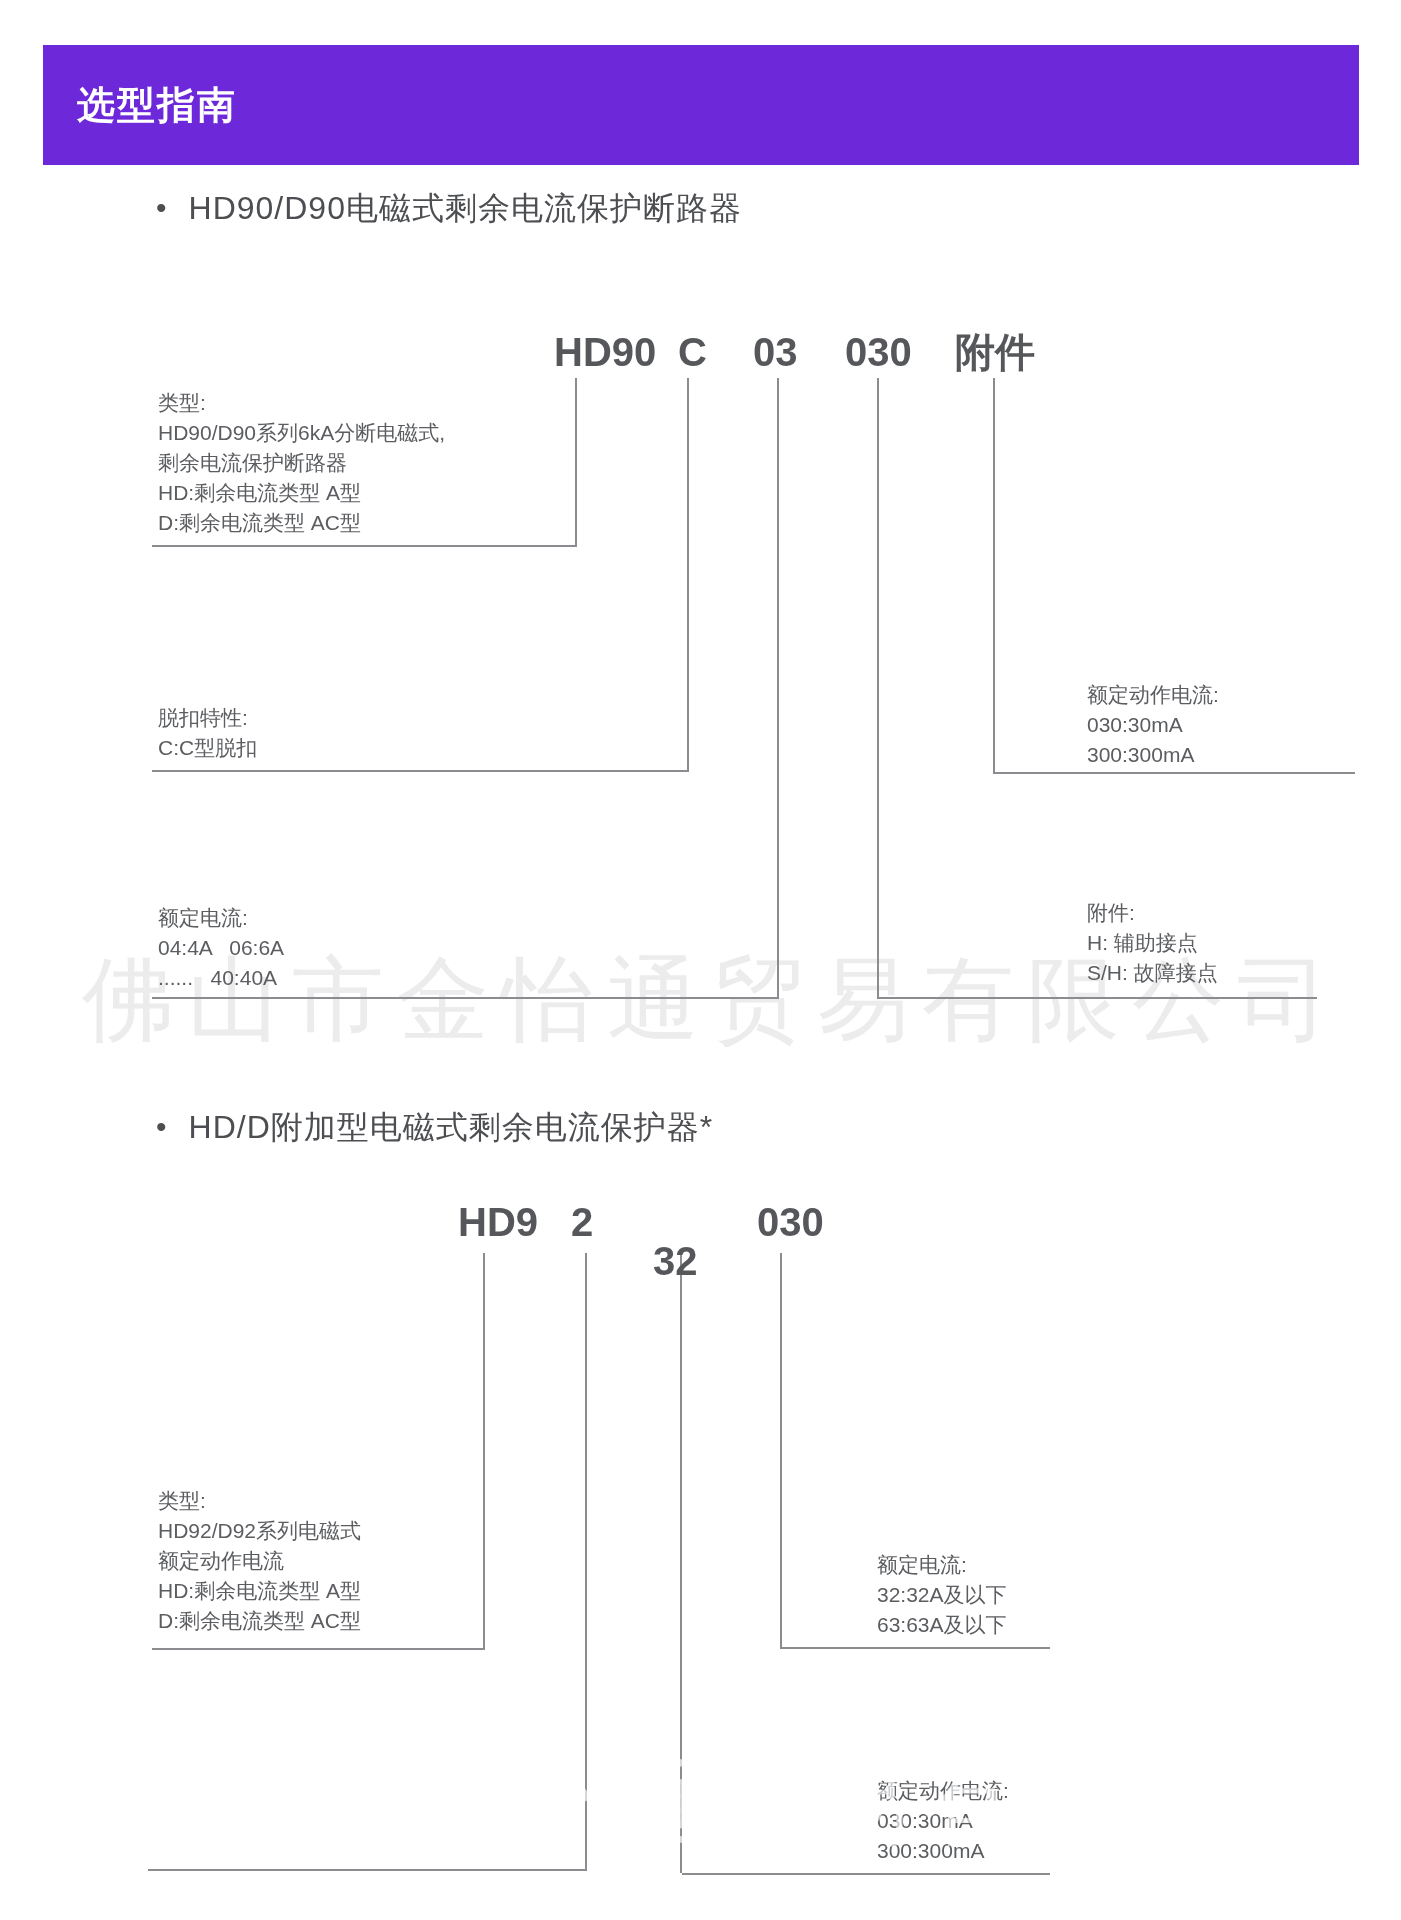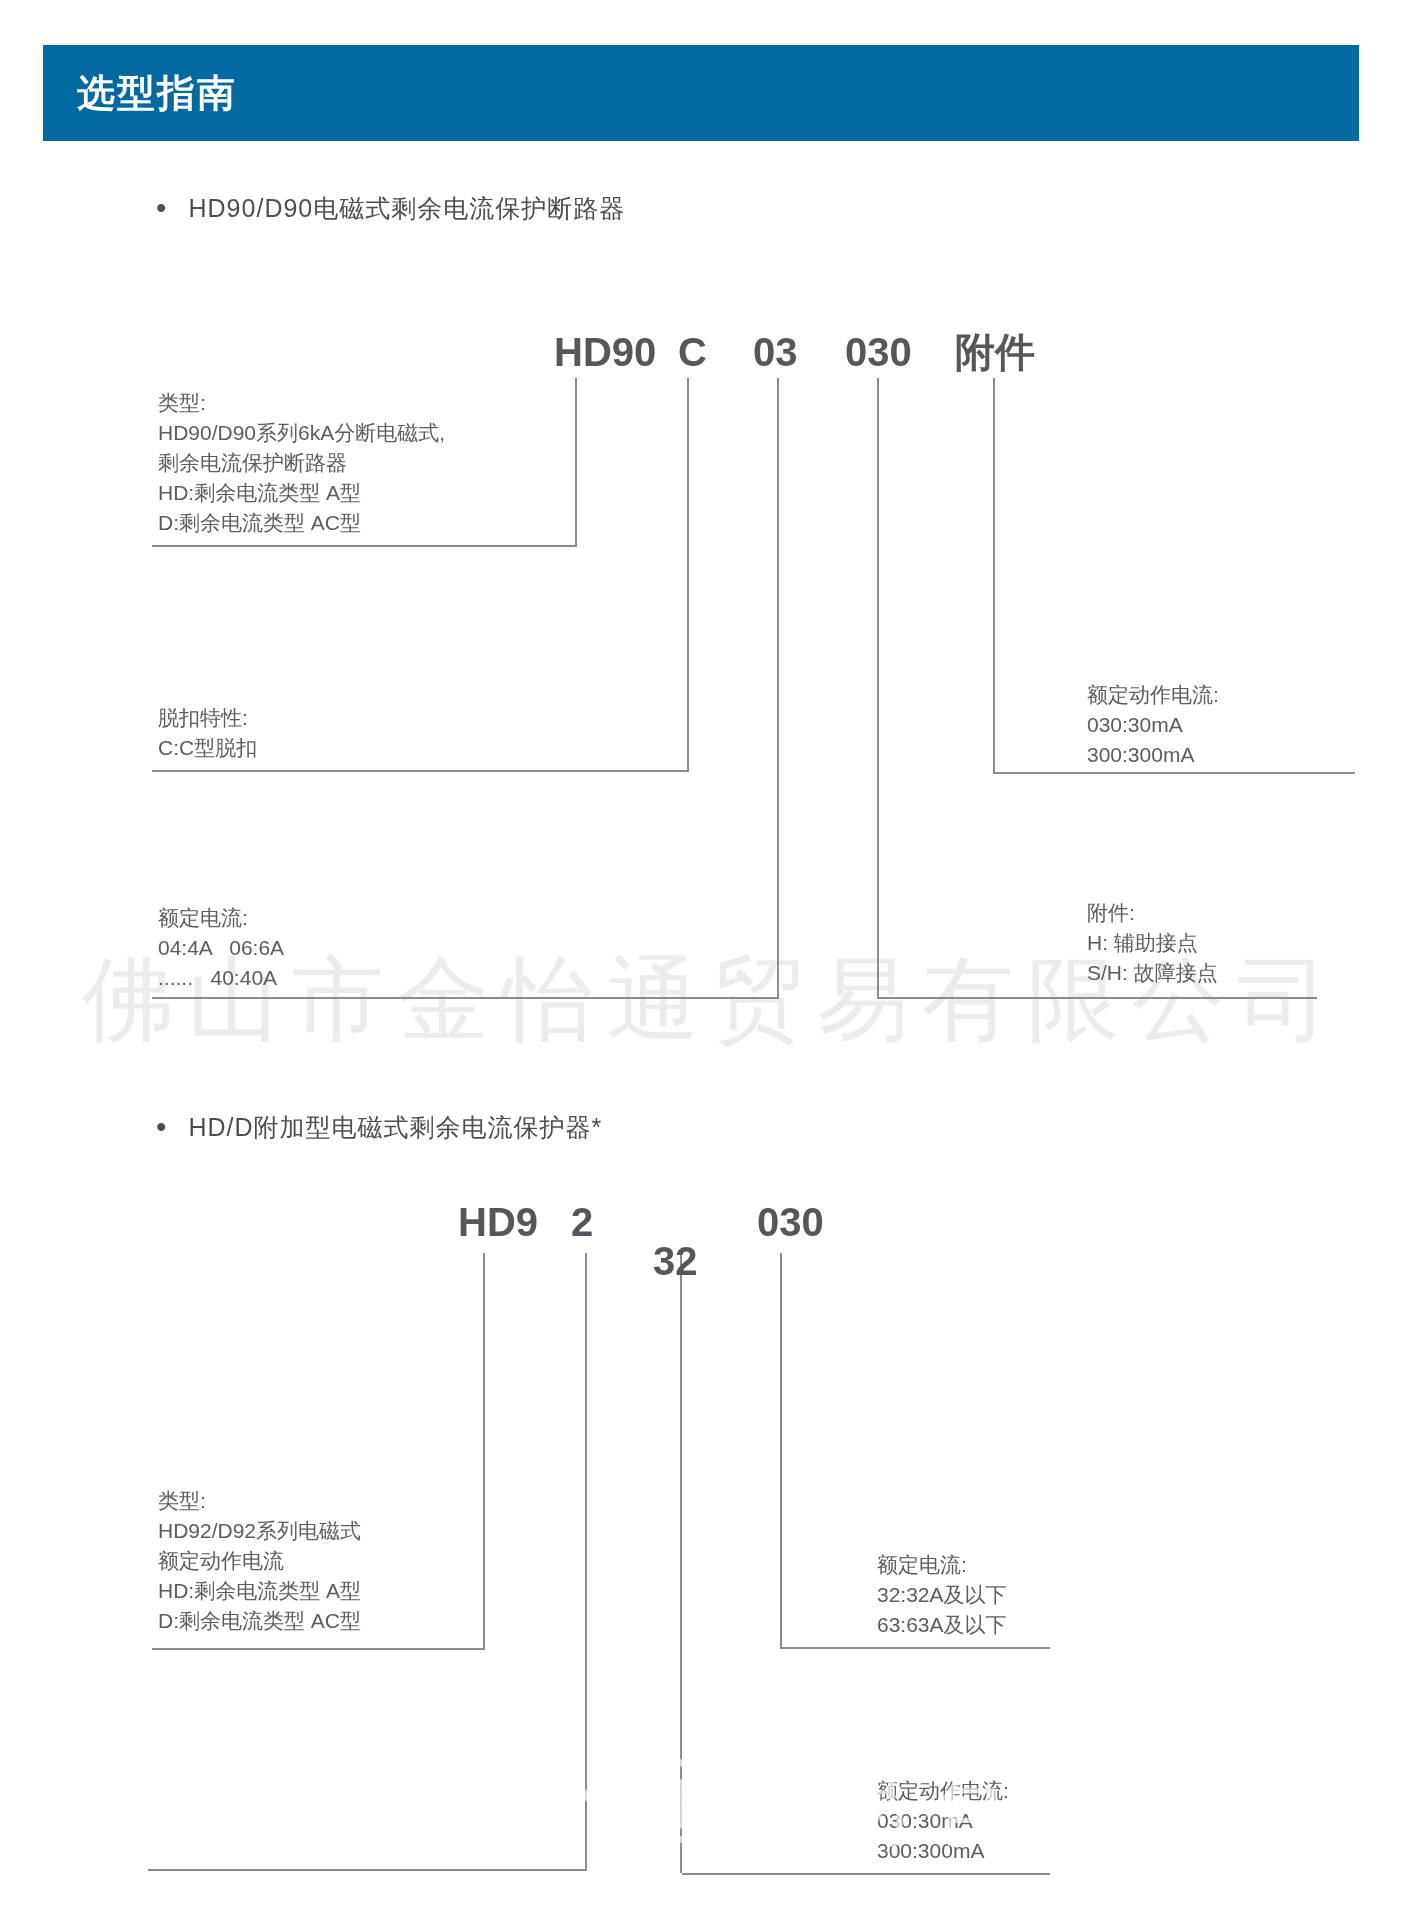--- a/index.html
+++ b/index.html
@@ -4,31 +4,31 @@
 <style>
   html,body{margin:0;padding:0;}
   body{
     width:1401px;height:1920px;position:relative;background:#ffffff;
     font-family:"Liberation Sans","DejaVu Sans",sans-serif;
     overflow:hidden;
   }
   .page{position:absolute;inset:0;}
   
   .header-bar{
-    position:absolute;left:43px;top:45px;width:1316px;height:96px;
-    background:#0369a1;display:flex;align-items:center;z-index:2;
+    position:absolute;left:43px;top:45px;width:1316px;height:120px;
+    background:#6d28d9;display:flex;align-items:center;z-index:2;
   }
   .header-title{
     color:#ffffff;font-size:38px;font-weight:bold;margin-left:34px;
     letter-spacing:2px;
   }
   
   .bullet-row{position:absolute;display:flex;align-items:flex-start;z-index:2;color:#4c4e51;}
   .bullet-dot{font-size:30px;line-height:36px;margin-right:22px;}
-  .bullet-text{font-size:25px;line-height:36px;letter-spacing:1px;}
+  .bullet-text{font-size:32px;line-height:36px;letter-spacing:1px;}
   .bullet-1{left:156px;top:190px;}
   .bullet-2{left:156px;top:1109px;}
   
   .model-part{position:absolute;font-size:40px;font-weight:bold;color:#55575b;line-height:40px;z-index:2;}
   .row1{top:332px;}
   .row2{top:1202px;}
   .p1-0{left:554px;} .p1-1{left:678px;} .p1-2{left:753px;} .p1-3{left:845px;} .p1-4{left:955px;}
   .p2-0{left:458px;} .p2-1{left:571px;} .p2-2{left:653px;margin-top:39px;} .p2-3{left:757px;}
   
   .vline{position:absolute;width:2px;background:#8a8c8f;z-index:1;}

